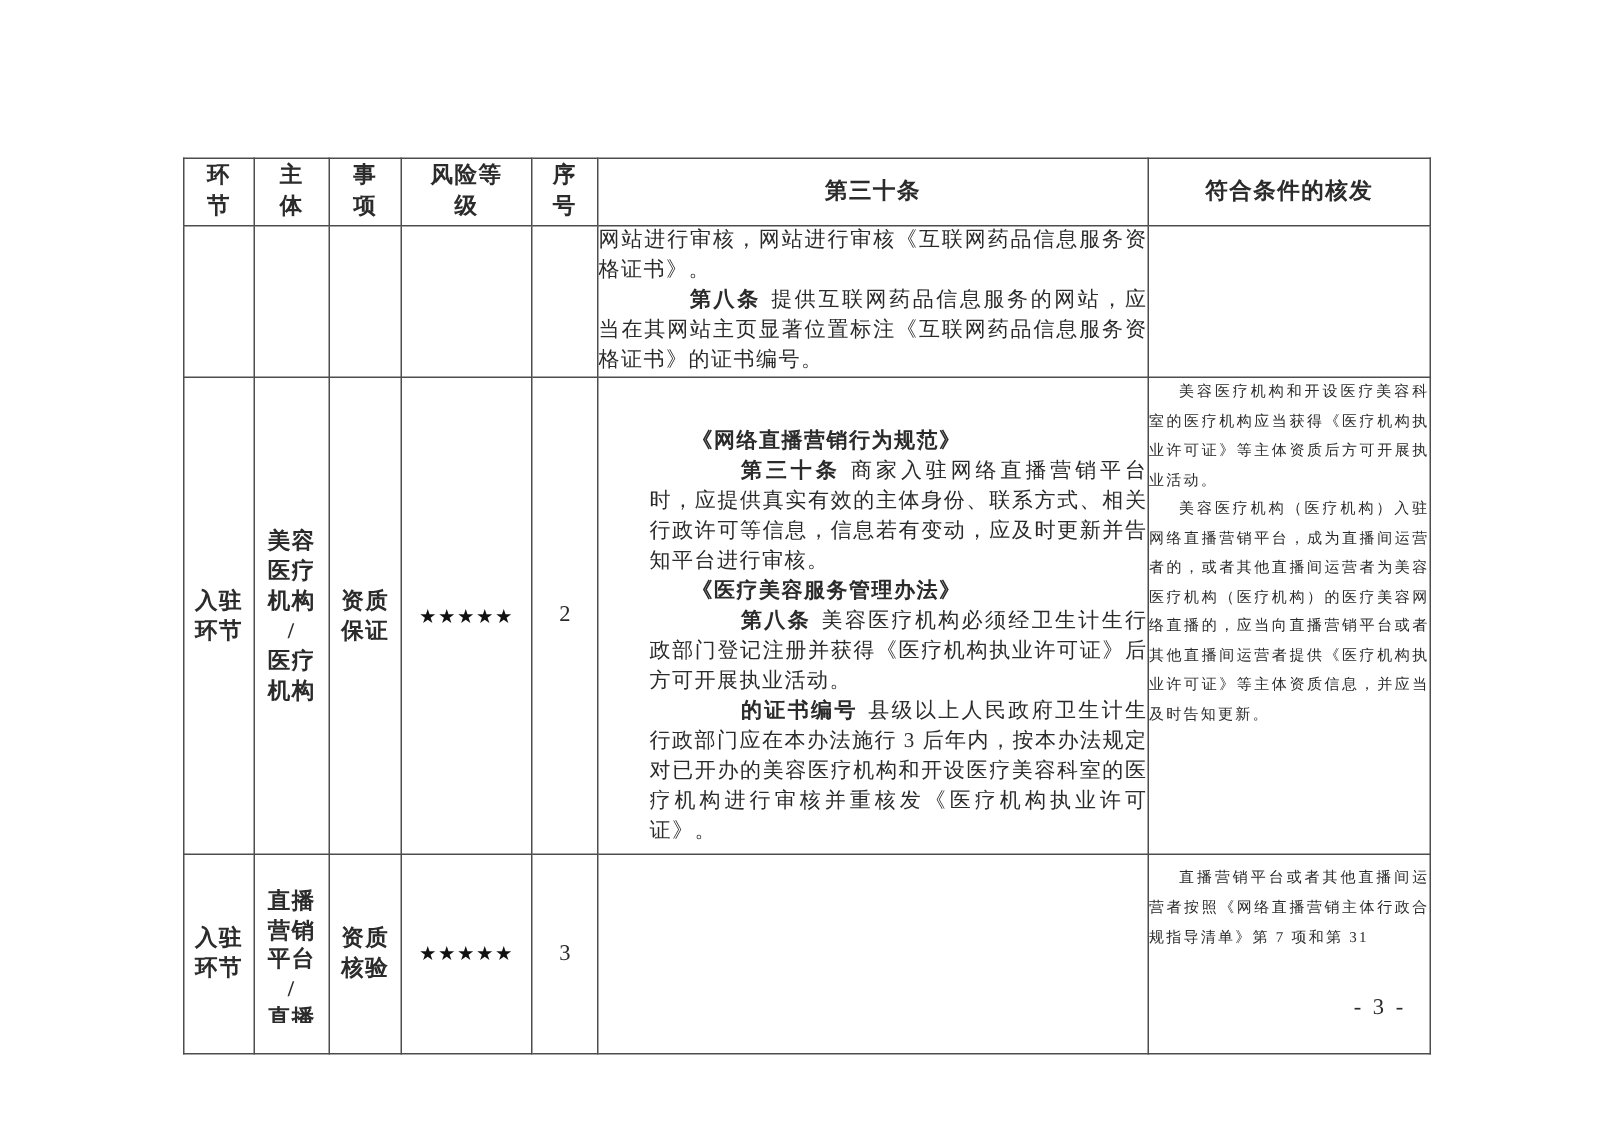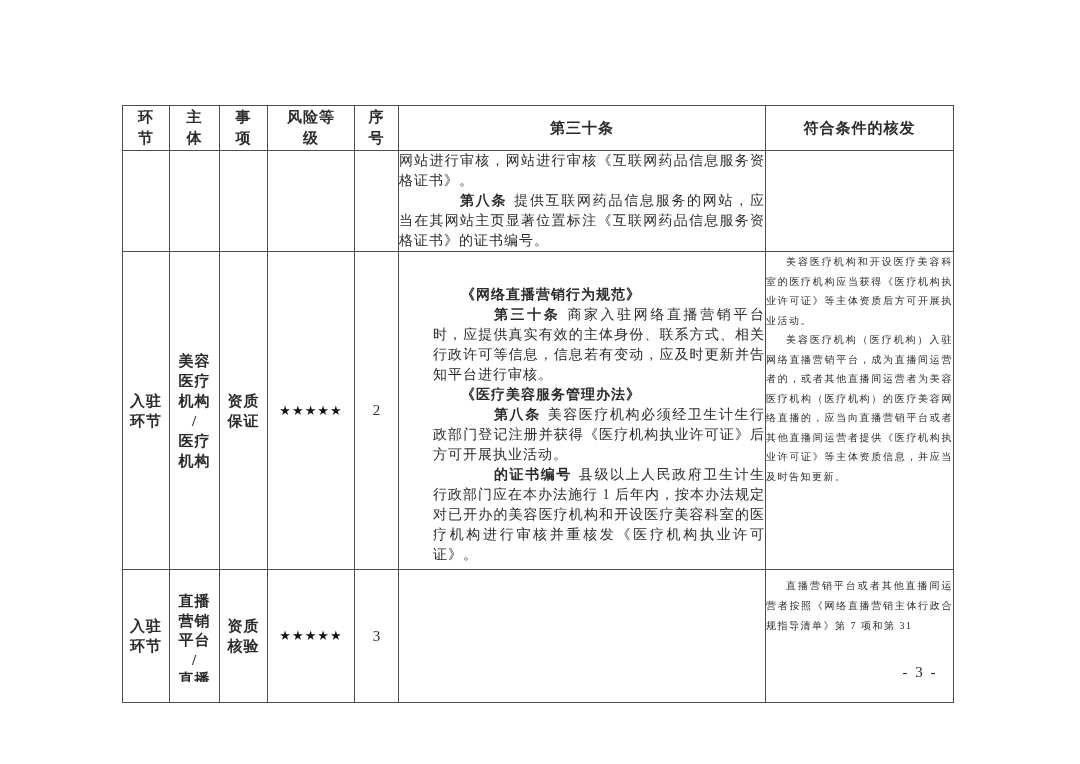--- a/index.html
+++ b/index.html
@@ -168,21 +168,21 @@
 机构</td>
         <td class="vcell">资质
 保证</td>
         <td class="risk">★★★★★</td>
         <td class="seq">2</td>
         <td class="legal bottom">
           <p class="para reg-title">《网络直播营销行为规范》</p>
           <p class="para"><span class="lead">第三十条</span><span>商家入驻网络直播营销平台时，应提供真实有效的主体身份、联系方式、相关行政许可等信息，信息若有变动，应及时更新并告知平台进行审核。</span></p>
           <p class="para reg-title">《医疗美容服务管理办法》</p>
           <p class="para"><span class="lead">第八条</span><span>美容医疗机构必须经卫生计生行政部门登记注册并获得《医疗机构执业许可证》后方可开展执业活动。</span></p>
-          <p class="para"><span class="lead">的证书编号</span><span>县级以上人民政府卫生计生行政部门应在本办法施行 1 后年内，按本办法规定对已开办的美容医疗机构和开设医疗美容科室的医疗机构进行审核并重核发《医疗机构执业许可证》。</span></p>
+          <p class="para"><span class="lead">的证书编号</span><span>县级以上人民政府卫生计生行政部门应在本办法施行 3 后年内，按本办法规定对已开办的美容医疗机构和开设医疗美容科室的医疗机构进行审核并重核发《医疗机构执业许可证》。</span></p>
         </td>
         <td class="advice">
           <p class="para">美容医疗机构和开设医疗美容科室的医疗机构应当获得《医疗机构执业许可证》等主体资质后方可开展执业活动。</p>
           <p class="para">美容医疗机构（医疗机构）入驻网络直播营销平台，成为直播间运营者的，或者其他直播间运营者为美容医疗机构（医疗机构）的医疗美容网络直播的，应当向直播营销平台或者其他直播间运营者提供《医疗机构执业许可证》等主体资质信息，并应当及时告知更新。</p>
         </td>
       </tr>
 
       <tr class="r-3">
         <td class="vcell">入驻
 环节</td>

